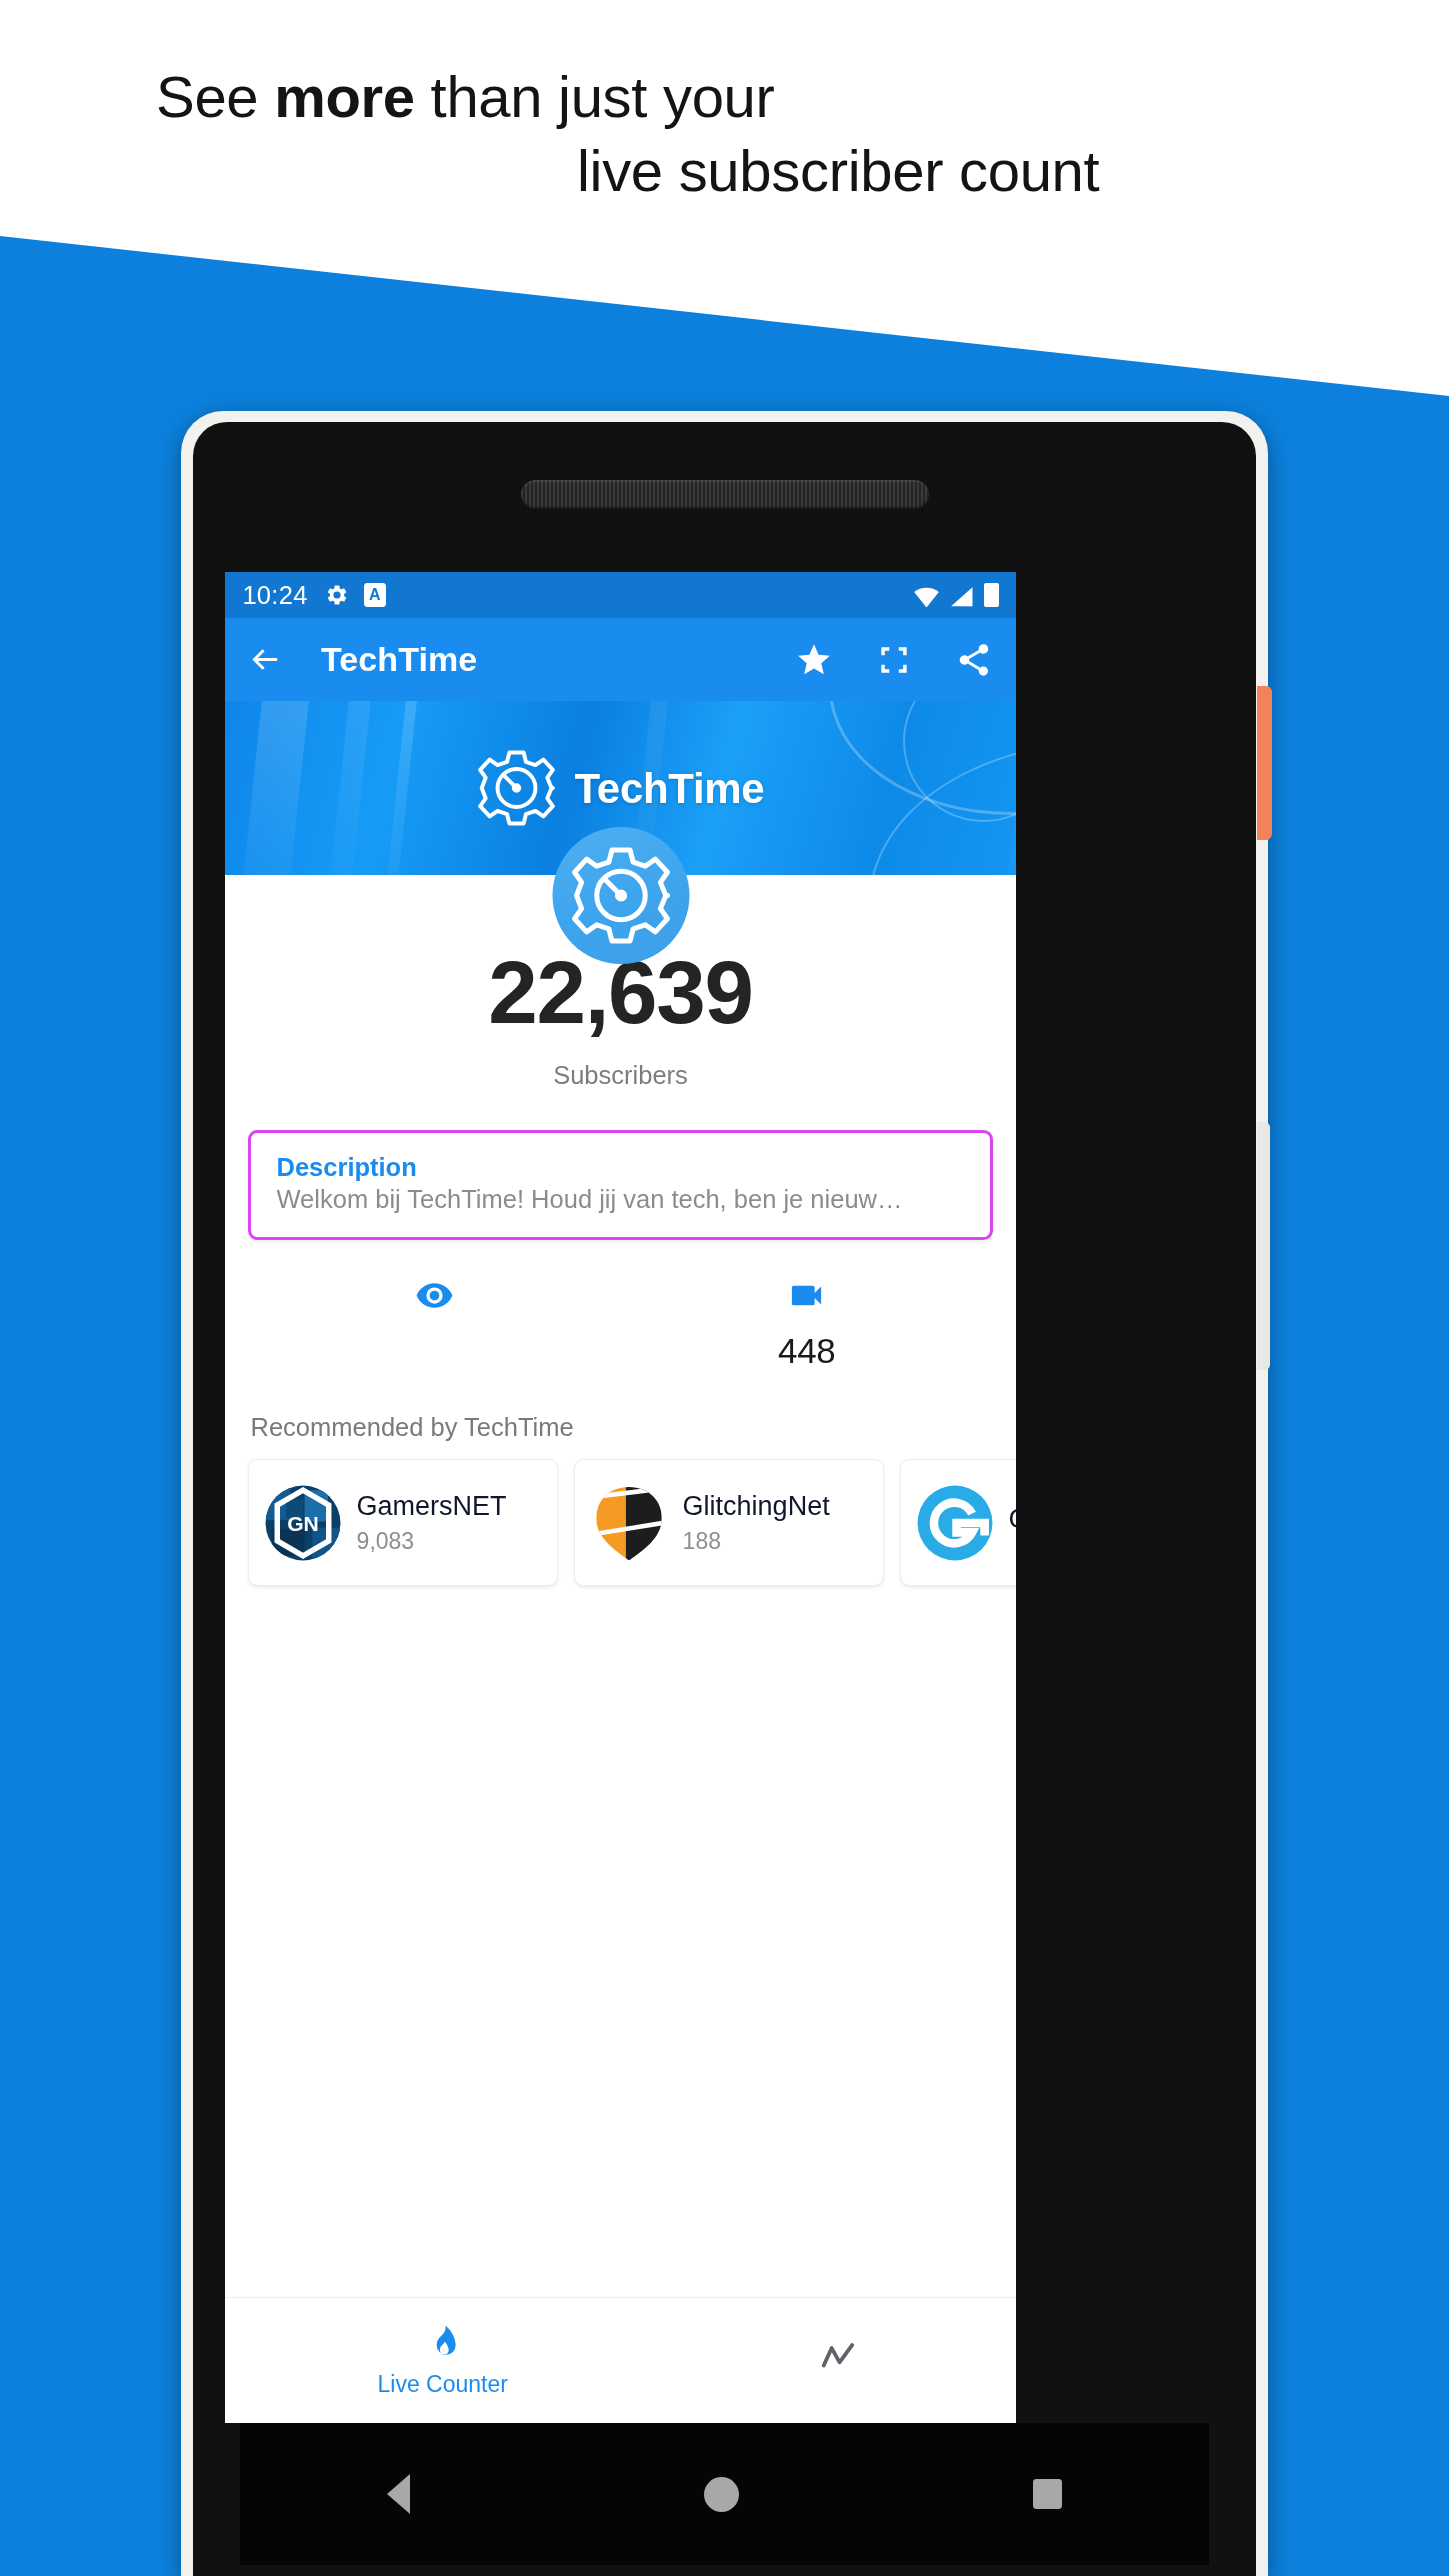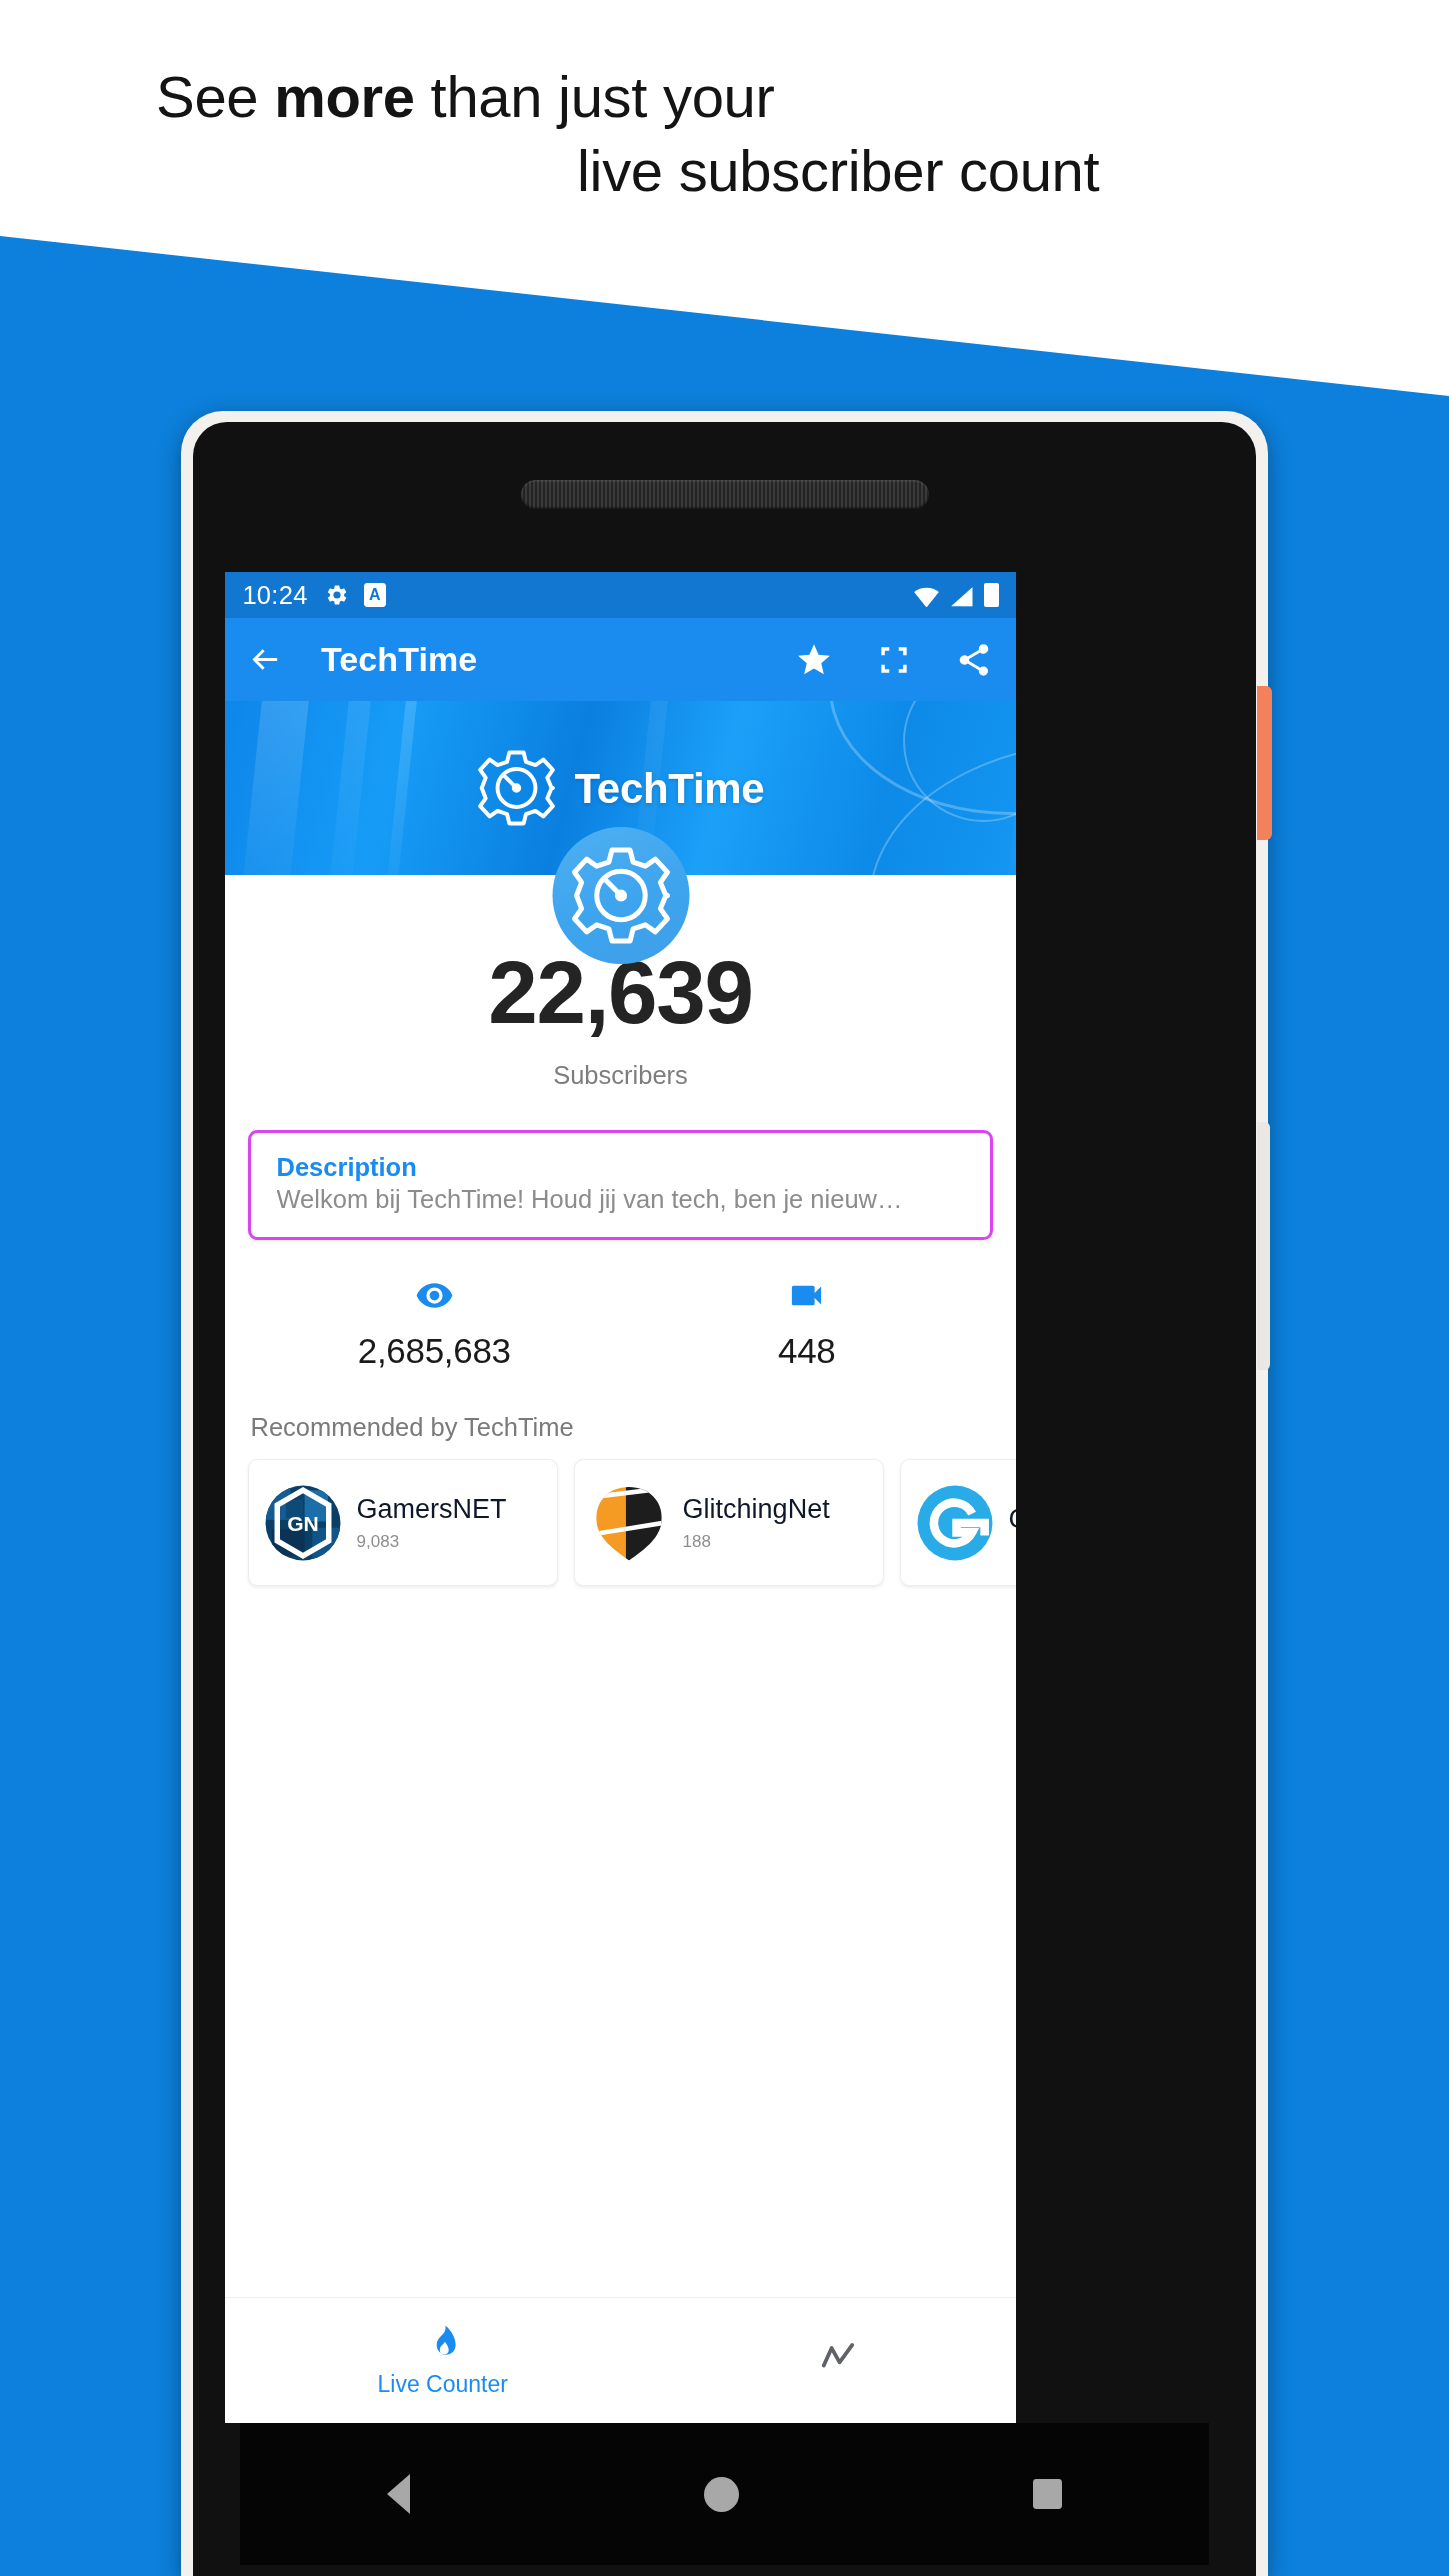--- a/index.html
+++ b/index.html
@@ -220,21 +220,21 @@
     display:flex; align-items:center;
     padding:0 14.8px;
     gap:14.8px;
   }
   .rec-logo { flex:0 0 auto; width:78px; height:78px; }
   .rec-meta { overflow:hidden; }
   .rec-name {
     font-size:27px; color:#0f172a; white-space:nowrap;
     overflow:hidden; text-overflow:ellipsis;
   }
-  .rec-count { font-size:17px; color:#8e8e8e; margin-top:6.7px; }
+  .rec-count { font-size:23px; color:#8e8e8e; margin-top:6.7px; }
 
   
   #bottom-nav {
     position:absolute; left:0; bottom:0;
     width:100%; height:126px;
     background:#ffffff;
     border-top:1.3px solid #eeeeee;
     display:flex;
   }
   .nav-tab {
@@ -368,21 +368,20 @@
         <div id="desc-body">Welkom bij TechTime!  Houd jij van tech, ben je nieuw…</div>
       </div>
 
       <div id="stats-row">
         <div class="stat">
           <div class="stat-icon">
             <svg width="39" height="39" viewBox="0 0 24 24">
               <path d="M12 4.5C7 4.5 2.7 7.6 1 12c1.7 4.4 6 7.5 11 7.5s9.3-3.1 11-7.5c-1.7-4.4-6-7.5-11-7.5Zm0 12.5a5 5 0 1 1 0-10 5 5 0 0 1 0 10Zm0-8a3 3 0 1 0 0 6 3 3 0 0 0 0-6Z"></path>
             </svg>
           </div>
-          <div class="stat-value">2,685,683</div>
         </div>
         <div class="stat">
           <div class="stat-icon">
             <svg width="39" height="39" viewBox="0 0 24 24">
               <path d="M17 10.5V7a1 1 0 0 0-1-1H4a1 1 0 0 0-1 1v10a1 1 0 0 0 1 1h12a1 1 0 0 0 1-1v-3.5l4 4v-11l-4 4Z"></path>
             </svg>
           </div>
           <div class="stat-value">448</div>
         </div>
       </div>

